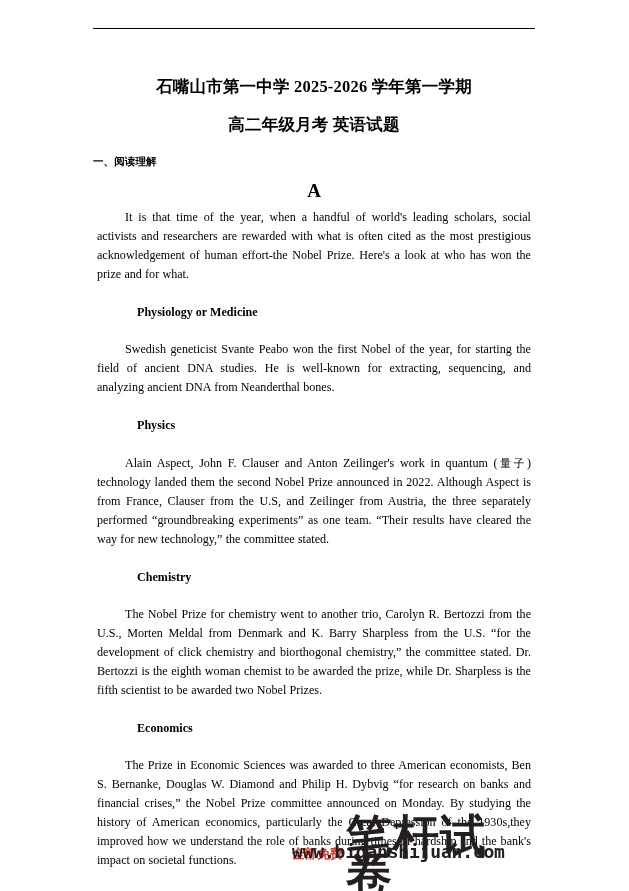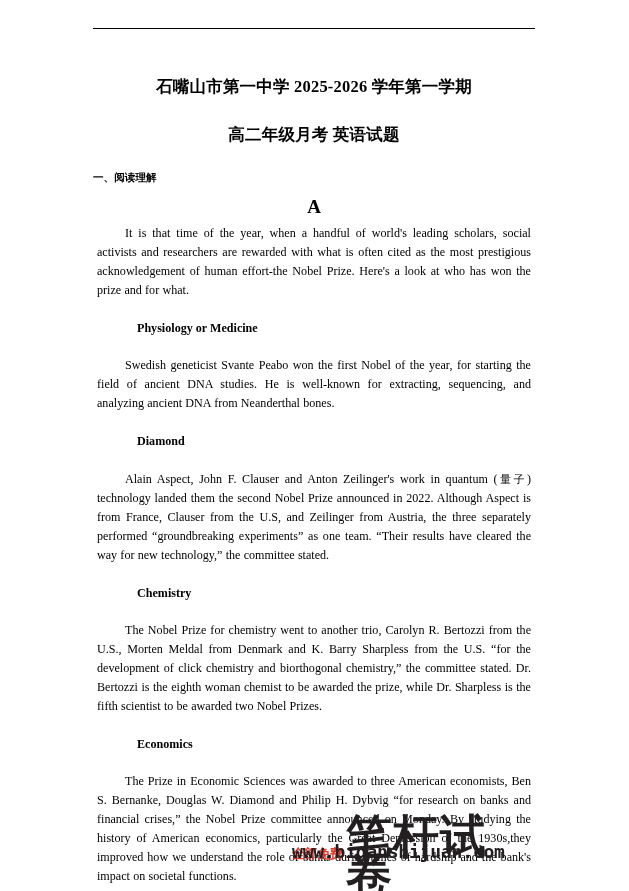--- a/index.html
+++ b/index.html
@@ -47,29 +47,29 @@
     font-size: 16.5px;
     line-height: 30px;
     letter-spacing: 0.2px;
   }
   .doc-subtitle {
     text-align: center;
     font-weight: bold;
     font-size: 16.5px;
     line-height: 30px;
     letter-spacing: 0.2px;
-    margin-top: 18px;
+    margin-top: 8px;
   }
 
   .section-label {
     font-family: "DejaVu Sans", "Liberation Sans", sans-serif;
     font-size: 10.5px;
     font-weight: bold;
     line-height: 18px;
-    margin-top: 18px;
+    margin-top: 12px;
     letter-spacing: 0.1px;
   }
 
   .passage-letter {
     text-align: center;
     font-weight: bold;
     font-size: 19px;
     line-height: 26px;
     margin-top: 8px;
     margin-bottom: 4px;
@@ -156,21 +156,21 @@
     <div class="section-label">一、阅读理解</div>
 
     <div class="passage-letter">A</div>
 
     <p class="body-text">It is that time of the year, when a handful of world's leading scholars, social activists and researchers are rewarded with what is often cited as the most prestigious acknowledgement of human effort-the Nobel Prize. Here's a look at who has won the prize and for what.</p>
 
     <p class="sub-head">Physiology or Medicine</p>
 
     <p class="body-text">Swedish geneticist Svante Peabo won the first Nobel of the year, for starting the field of ancient DNA studies. He is well-known for extracting, sequencing, and analyzing ancient DNA from Neanderthal bones.</p>
 
-    <p class="sub-head">Diamond</p>
+    <p class="sub-head">Physics</p>
 
     <p class="body-text"><span>Alain Aspect, John F. Clauser and Anton Zeilinger's work in quantum (</span><span class="cjk-gloss">量子</span><span>) technology landed them the second Nobel Prize announced in 2022. Although Aspect is from France, Clauser from the U.S, and Zeilinger from Austria, the three separately performed “groundbreaking experiments” as one team. “Their results have cleared the way for new technology,” the committee stated.</span></p>
 
     <p class="sub-head">Chemistry</p>
 
     <p class="body-text">The Nobel Prize for chemistry went to another trio, Carolyn R. Bertozzi from the U.S., Morten Meldal from Denmark and K. Barry Sharpless from the U.S. “for the development of click chemistry and biorthogonal chemistry,” the committee stated. Dr. Bertozzi is the eighth woman chemist to be awarded the prize, while Dr. Sharpless is the fifth scientist to be awarded two Nobel Prizes.</p>
 
     <p class="sub-head">Economics</p>
 
     <p class="body-text">The Prize in Economic Sciences was awarded to three American economists, Ben S. Bernanke, Douglas W. Diamond and Philip H. Dybvig “for research on banks and financial crises,” the Nobel Prize committee announced on Monday. By studying the history of American economics, particularly the Great Depression of the 1930s,they improved how we understand the role of banks during times of hardship and the bank's impact on societal functions.</p>

